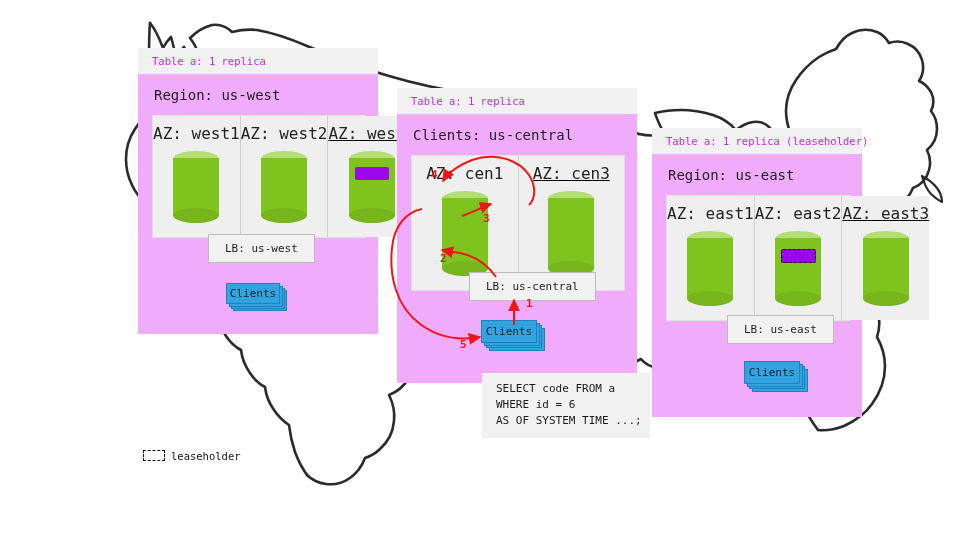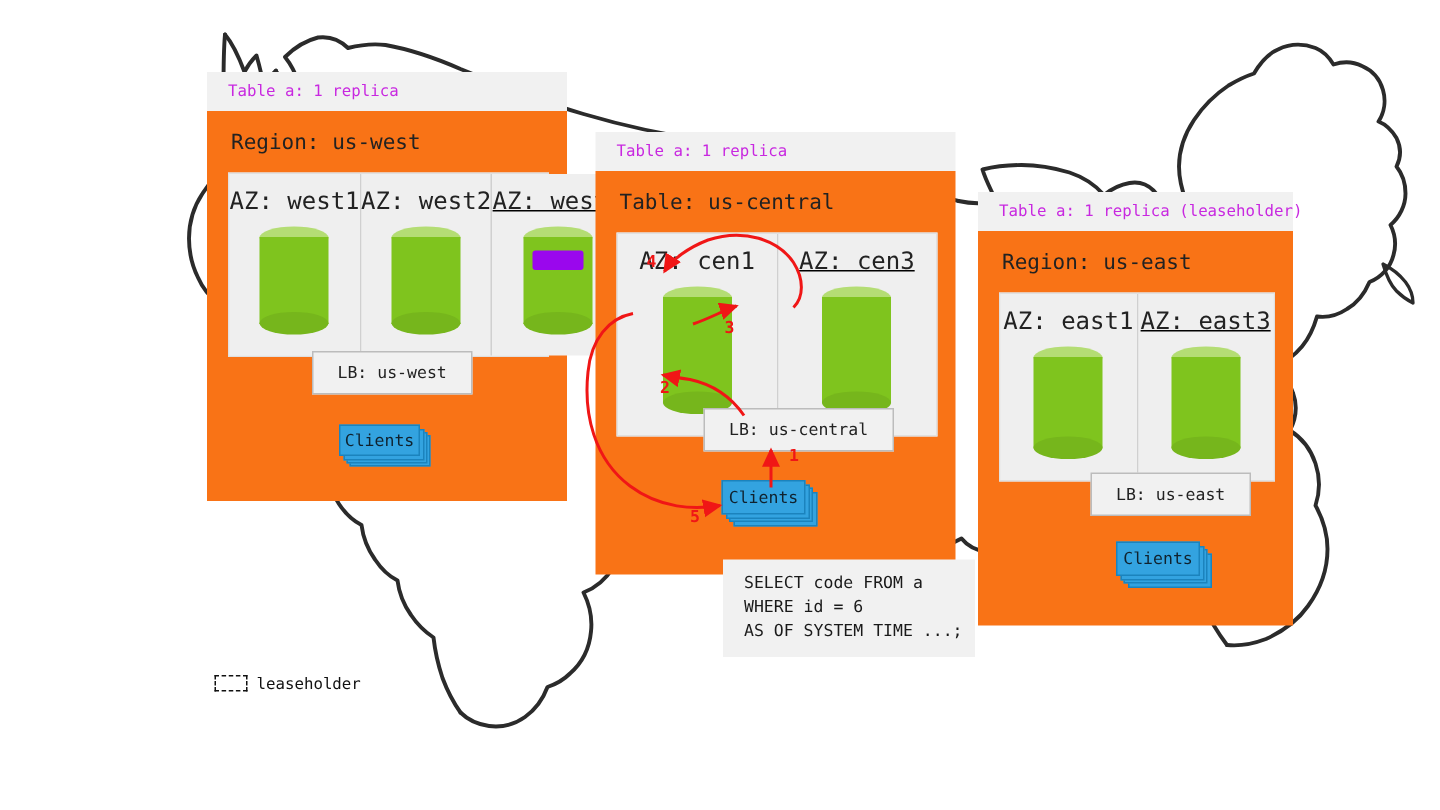--- a/index.html
+++ b/index.html
@@ -17,21 +17,21 @@
   .region{position:absolute;z-index:3;}
   .region-head{
     background:#f1f1f1;
     padding:7px 12px 7px 14px;
     font-size:10.5px;
     color:#c828e0;
     letter-spacing:0px;
     white-space:nowrap;
   }
   .region-body{
-    background:#f97316;
+    background:#f0abfc;
     padding:9px 12px 14px 14px;
   }
   .region-title{
     font-size:14px;color:#222;margin:4px 0 12px 2px;white-space:nowrap;
   }
   .az-row{display:flex;background:#efefef;border:1px solid #e0e0e0;}
   .az{
     flex:1;background:#efefef;border-right:1px solid #d0d0d0;
     padding:8px 0 14px 0;text-align:center;position:relative;
   }
@@ -186,21 +186,21 @@
       <div class="sheet" style="left:7px;top:7px;width:52px;height:19px;"></div>
       <div class="sheet" style="left:5px;top:5px;width:52px;height:19px;"></div>
       <div class="sheet" style="left:3px;top:3px;width:52px;height:19px;"></div>
       <div class="front" style="width:52px;height:19px;">Clients</div>
     </div>
   </div>
 
   <div class="region" style="left:353px;top:88px;width:240px;">
     <div class="region-head">Table a: 1 replica</div>
     <div class="region-body" style="height:246px;">
-      <div class="region-title">Table: us-central</div>
+      <div class="region-title">Clients: us-central</div>
       <div class="az-row">
         <div class="az">
           <div class="az-label">AZ: cen1</div>
           <div class="cyl" style="width:46px;height:85px;">
             <div class="top" style="width:46px;height:15px;"></div>
             <div class="body" style="top:7px;width:46px;height:71px;"></div>
             <div class="bot" style="top:70px;width:46px;height:15px;"></div>
           </div>
         </div>
         <div class="az">
@@ -233,20 +233,29 @@
       <div class="az-row">
         <div class="az">
           <div class="az-label">AZ: east1</div>
           <div class="cyl" style="width:46px;height:75px;">
             <div class="top" style="width:46px;height:15px;"></div>
             <div class="body" style="top:7px;width:46px;height:61px;"></div>
             <div class="bot" style="top:60px;width:46px;height:15px;"></div>
           </div>
         </div>
         <div class="az">
+          <div class="az-label">AZ: east2</div>
+          <div class="cyl" style="width:46px;height:75px;">
+            <div class="top" style="width:46px;height:15px;"></div>
+            <div class="body" style="top:7px;width:46px;height:61px;"></div>
+            <div class="bot" style="top:60px;width:46px;height:15px;"></div>
+            <div class="range lease" style="left:6px;top:18px;width:35px;height:14px;"></div>
+          </div>
+        </div>
+        <div class="az">
           <div class="az-label">AZ: east3</div>
           <div class="cyl" style="width:46px;height:75px;">
             <div class="top" style="width:46px;height:15px;"></div>
             <div class="body" style="top:7px;width:46px;height:61px;"></div>
             <div class="bot" style="top:60px;width:46px;height:15px;"></div>
           </div>
         </div>
       </div>
     </div>
     <div class="lb" style="left:75px;top:187px;">LB: us-east</div>

